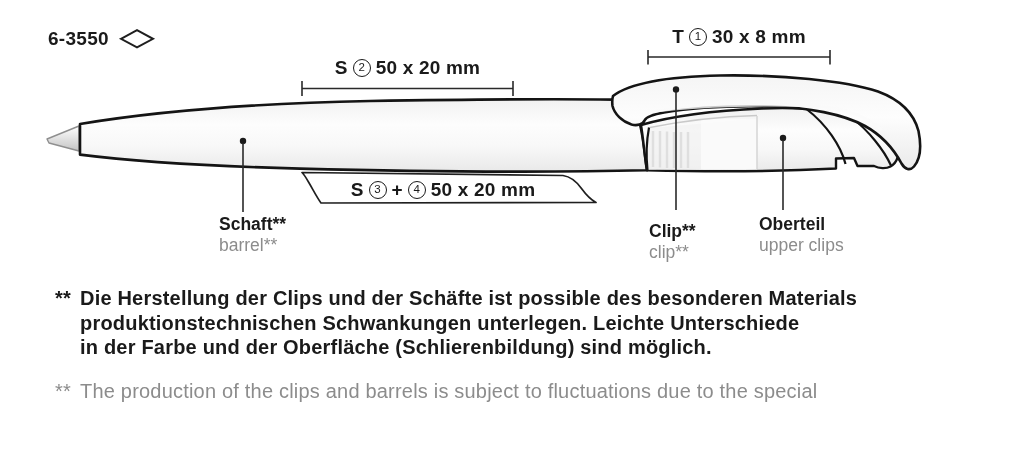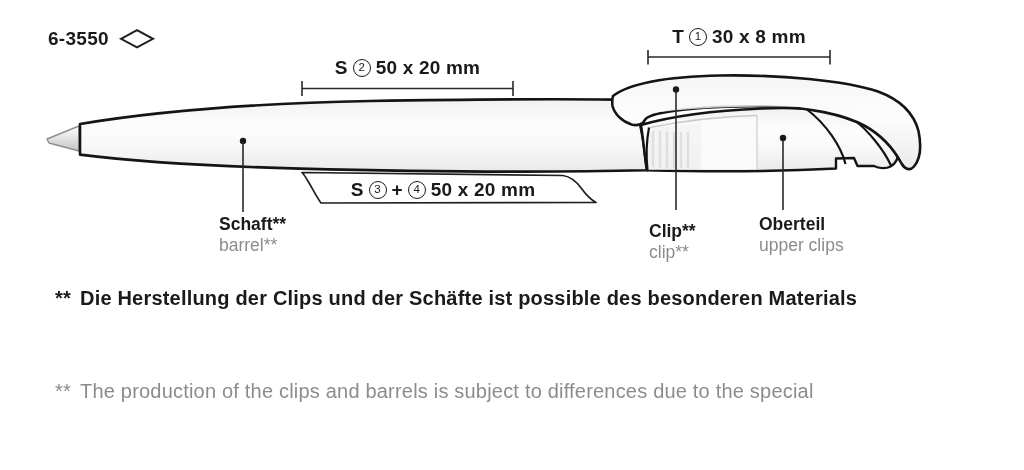--- a/index.html
+++ b/index.html
@@ -156,22 +156,24 @@
   </div>
   <div class="abs part-label" style="left:759px;top:214px;">
     <div>Oberteil</div>
     <div class="sec">upper clips</div>
   </div>
 
   <div class="abs footnote fn-de">
     <span class="marker">**</span>
     <div>
       <div>Die Herstellung der Clips und der Schäfte ist possible des besonderen Materials</div>
+      <div>produktionstechnischen Schwankungen unterlegen. Leichte Unterschiede</div>
+      <div>in der Farbe und der Oberfläche (Schlierenbildung) sind möglich.</div>
     </div>
   </div>
   <div class="abs footnote fn-en">
     <span class="marker">**</span>
     <div>
-      <div>The production of the clips and barrels is subject to differences due to the special</div>
+      <div>The production of the clips and barrels is subject to fluctuations due to the special</div>
     </div>
   </div>
 
 </div>
 
 </body></html>

